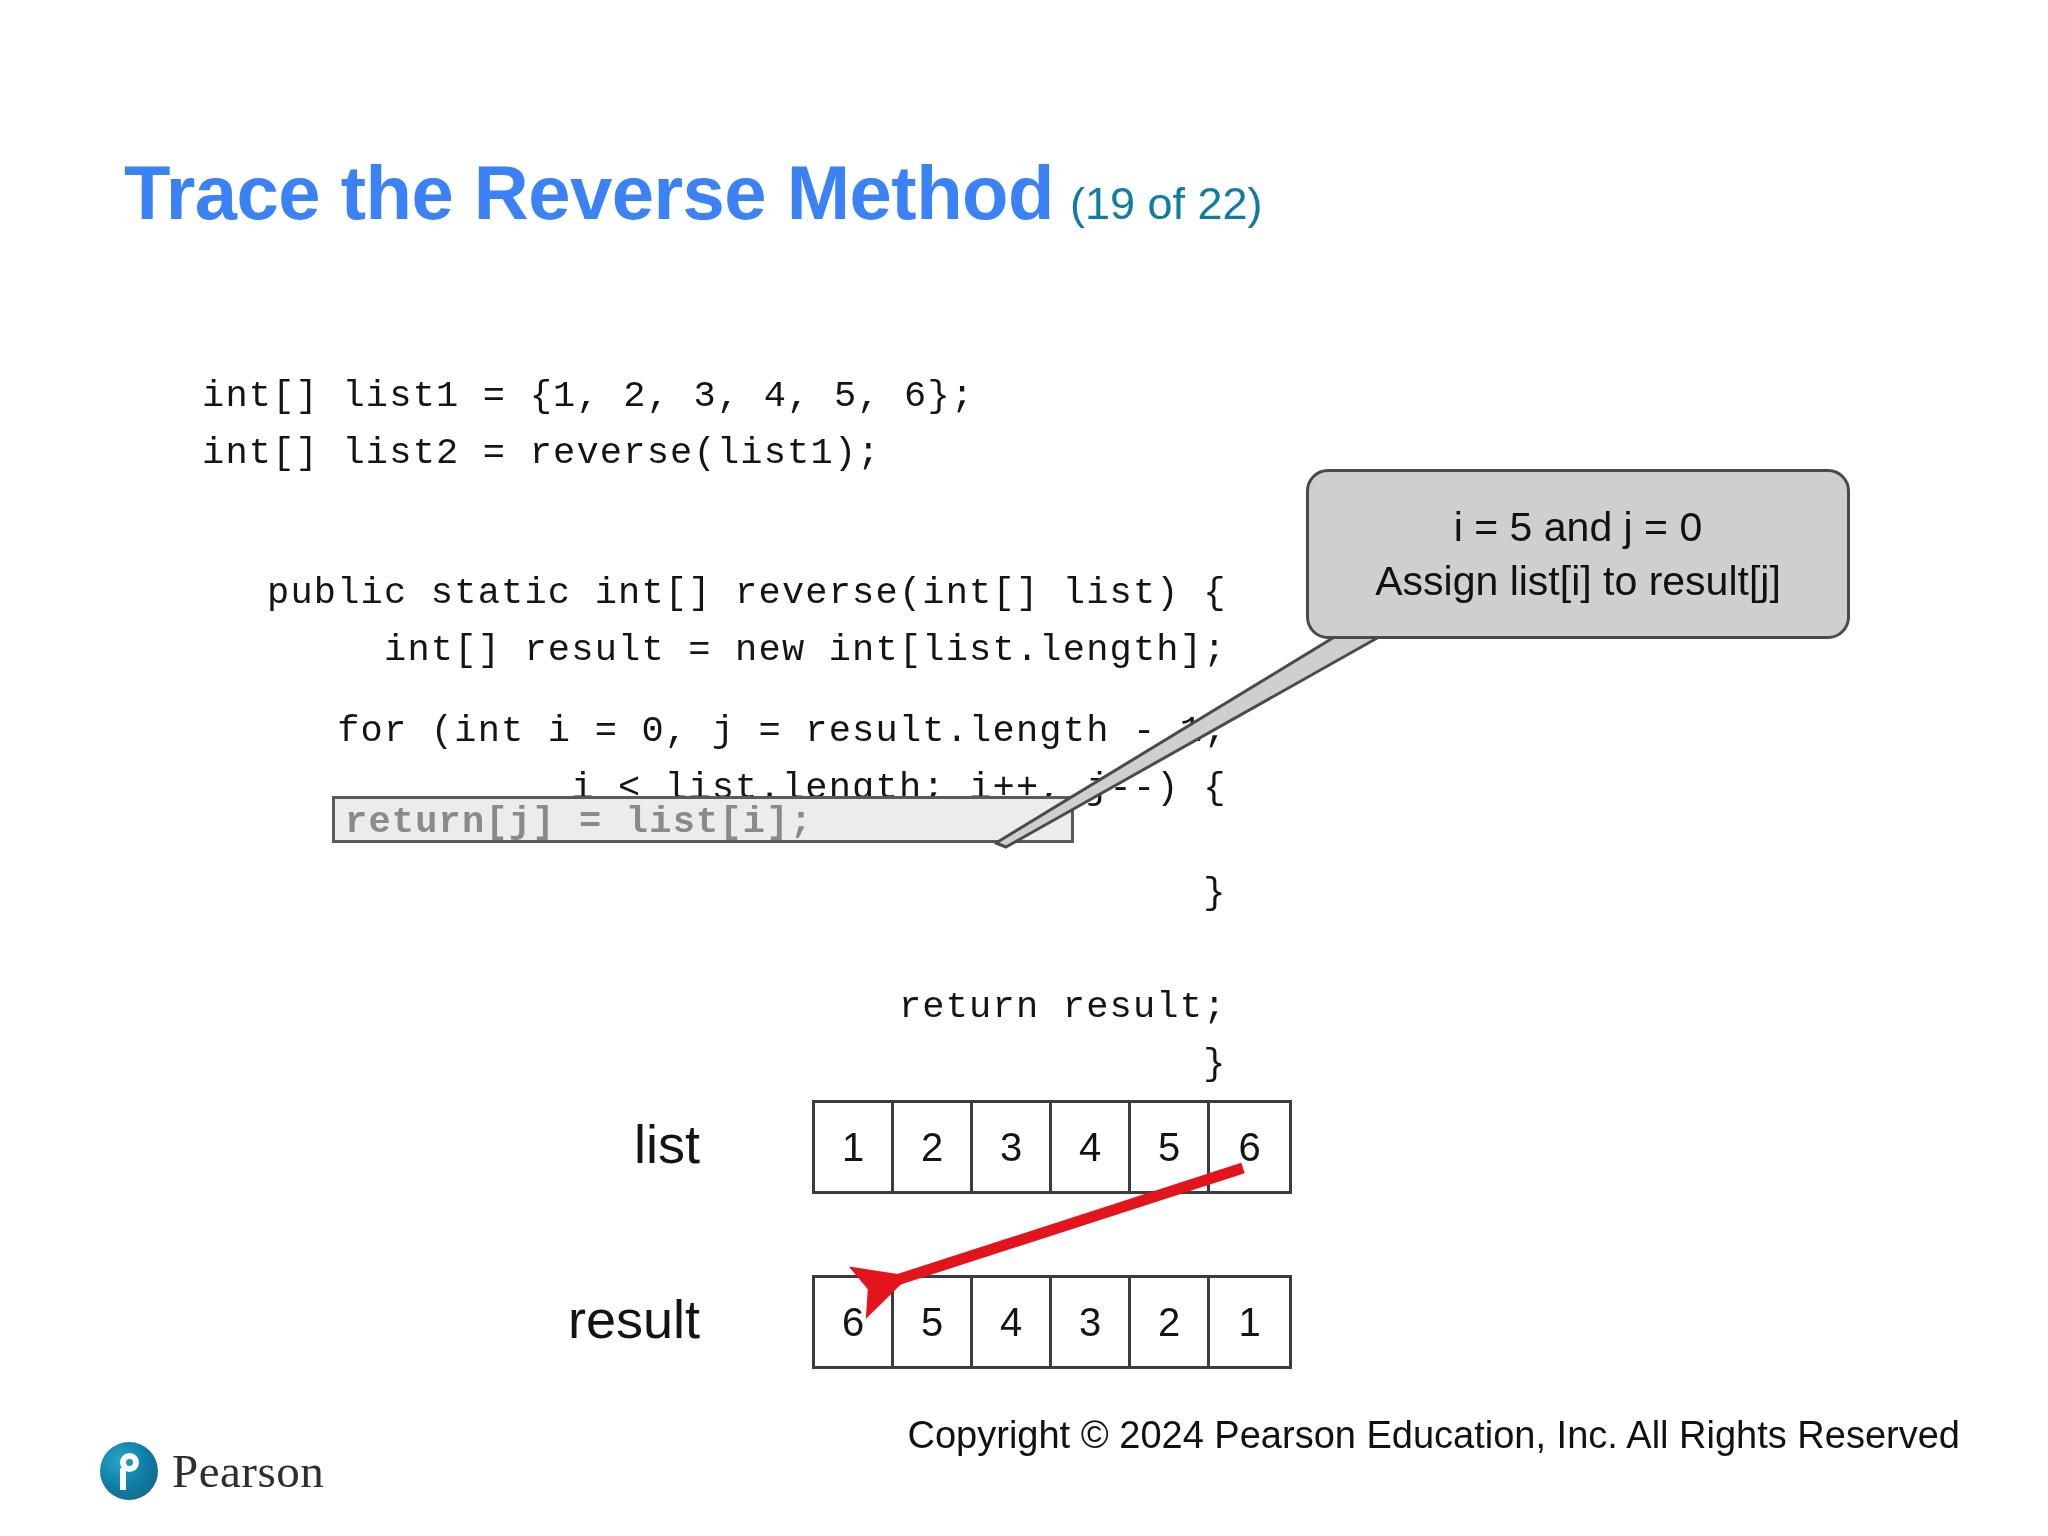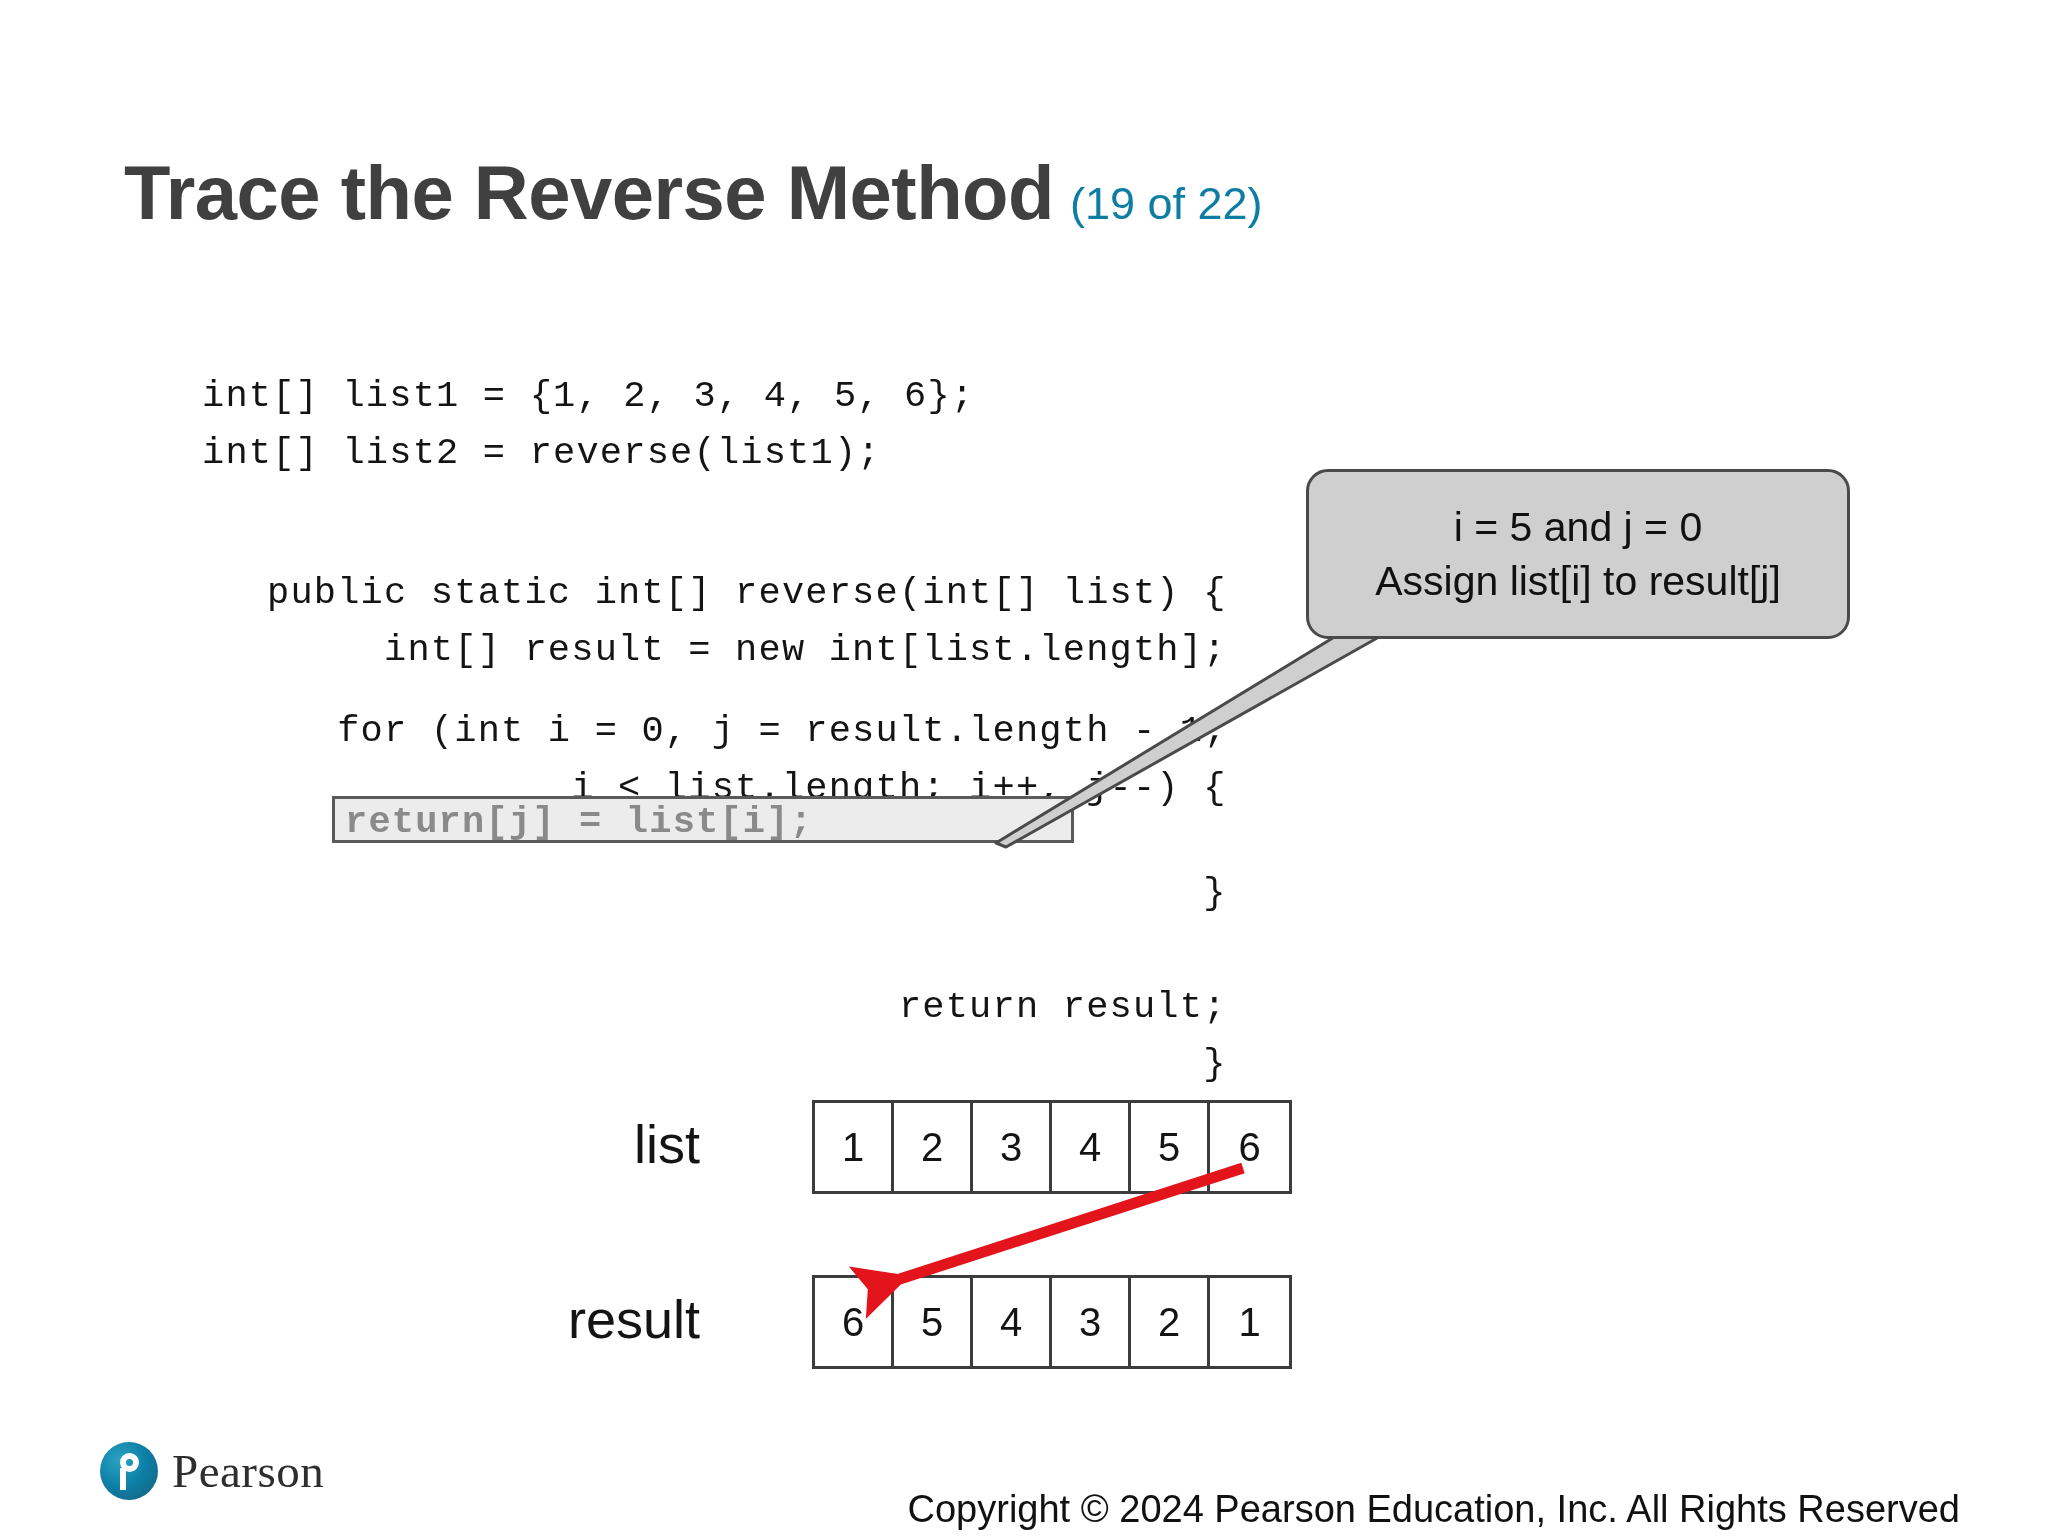--- a/index.html
+++ b/index.html
@@ -27,21 +27,21 @@
     position: absolute;
     left: 124px;
     top: 155px;
     white-space: nowrap;
   }
   #title-main {
     font-family: "Liberation Sans", sans-serif;
     font-weight: bold;
     font-size: 76px;
     line-height: 1;
-    color: #404040;
+    color: #3b82f6;
     letter-spacing: -0.5px;
   }
   #title-count {
     font-family: "Liberation Sans", sans-serif;
     font-weight: normal;
     font-size: 45px;
     color: #0E7DA3;
     margin-left: 16px;
     vertical-align: baseline;
   }
@@ -174,21 +174,21 @@
     font-family: "Liberation Sans", sans-serif;
     font-size: 40px;
     color: #141414;
   }
   .arr-cell:last-child { border-right: none; }
 
   
   #footer-copy {
     position: absolute;
     left: 0;
-    top: 1488px;
+    top: 1414px;
     width: 1960px;
     text-align: right;
     font-family: "Liberation Sans", sans-serif;
     font-size: 38px;
     color: #111111;
     white-space: nowrap;
   }
   #pearson-logo {
     position: absolute;
     left: 100px;

